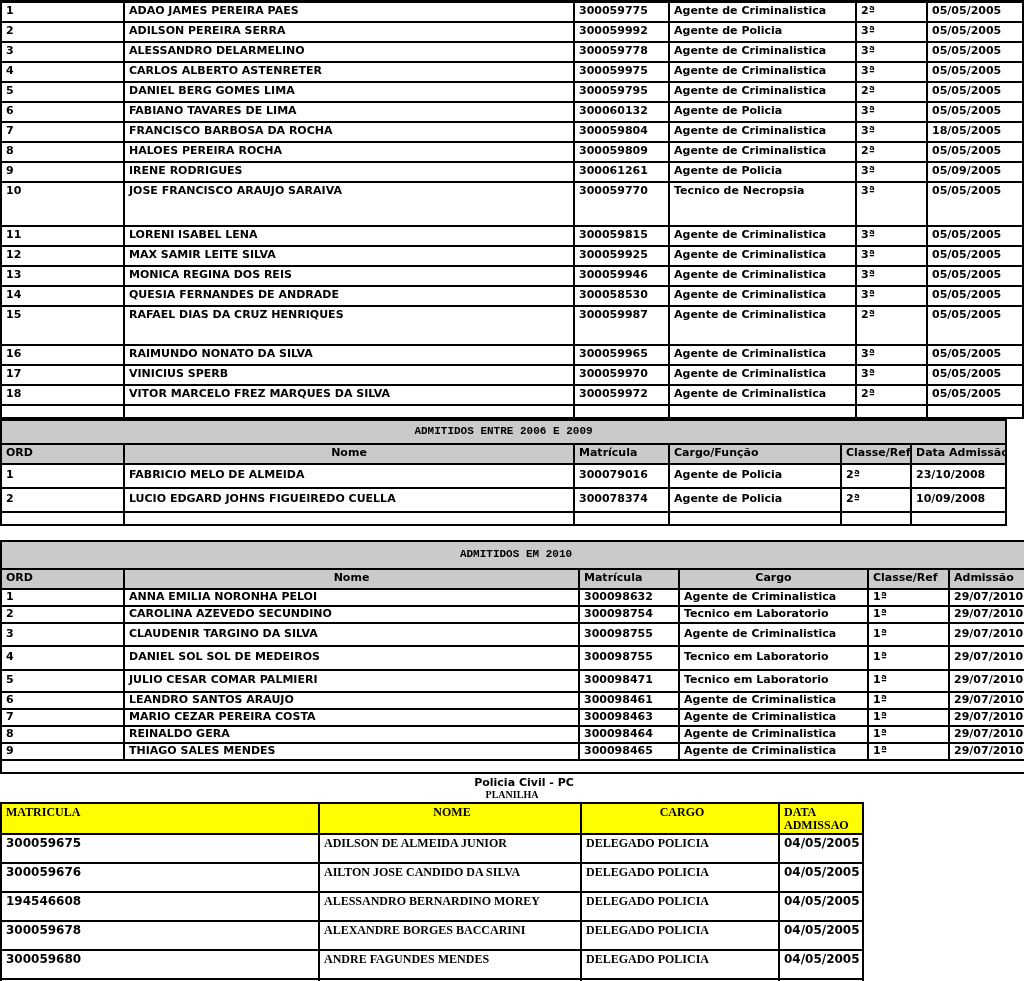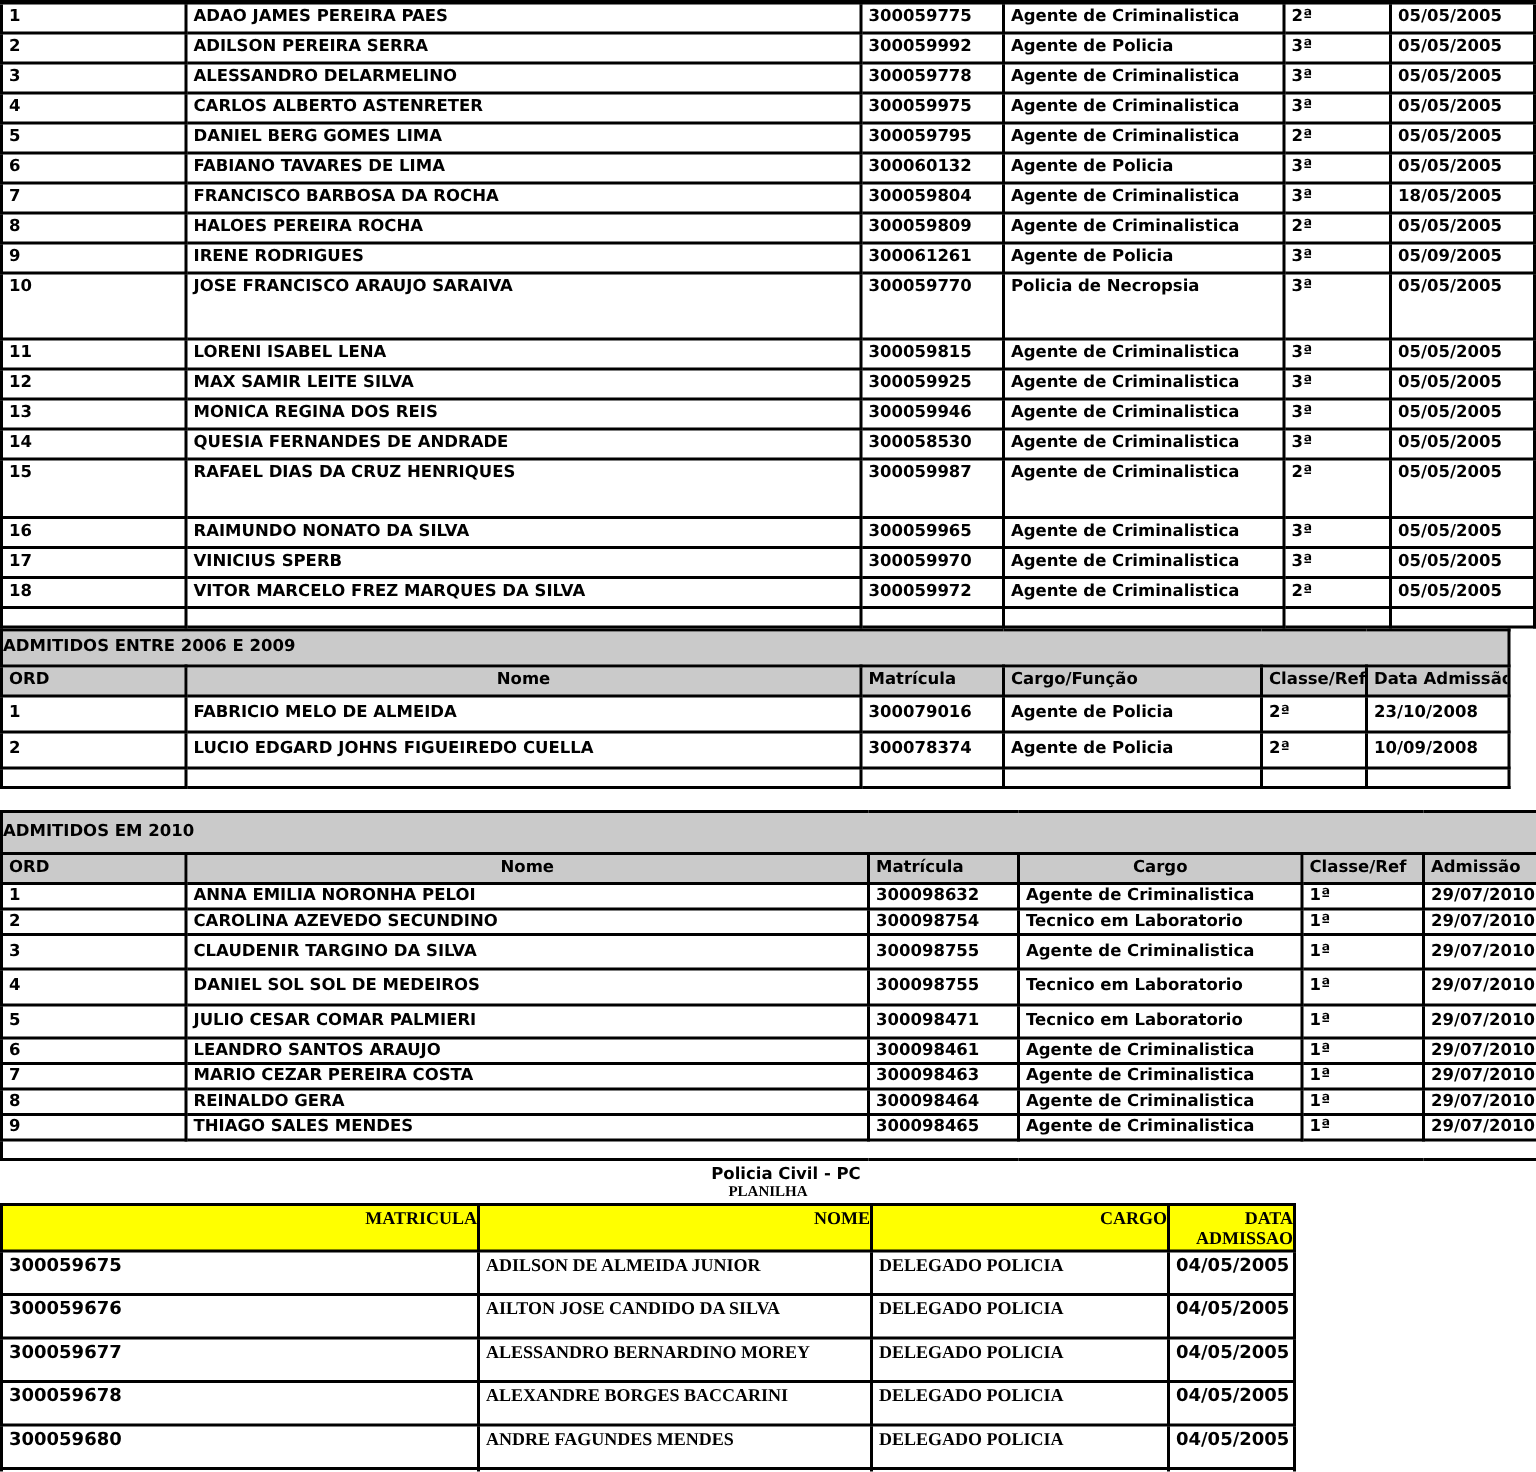--- a/index.html
+++ b/index.html
@@ -15,41 +15,41 @@
   #t1{width:1022px;border-top:3px solid #000;}
   #t2{width:1005px;}
   #t3{width:1030px;}
   #t1 tbody.rows tr{height:20px;}
   #t1 tbody.rows tr:nth-child(10){height:44px;}
   #t1 tbody.rows tr:nth-child(10) td,
   #t1 tbody.rows tr:nth-child(15) td{vertical-align:top;padding-top:2px;}
   #t1 tbody.rows tr:nth-child(15){height:39px;}
   tr.empty-row{height:13px;}
   tr.banner-row{height:24px;}
-  td.banner{background:var(--banner-gray,#cacaca);text-align:left;padding:0;}
+  td.banner{background:var(--banner-gray,#cacaca);text-align:center;padding:0;font-family:Liberation Mono, monospace;}
   tr.header-row{height:20px;}
   tr.header-row td{background:var(--banner-gray,#cacaca);}
   #t2 tbody.rows tr{height:24px;}
   #t3 tr.banner-row{height:28px;}
   #t3 tbody.rows tr{height:17px;}
   #t3 tbody.rows tr:nth-child(3){height:23px;}
   #t3 tbody.rows tr:nth-child(4){height:24px;}
   #t3 tbody.rows tr:nth-child(5){height:22px;}
   #t3 tr.empty-row{height:13px;}
   .hc{text-align:center;padding:0;}
   .gap{height:14px;}
   
   .titles{width:1024px;text-align:center;margin:2px 0 2px 0;}
   .title-sans{font-family:"DejaVu Sans",sans-serif;font-size:11px;font-weight:bold;padding-left:24px;}
   .title-serif{font-family:"Liberation Serif",serif;font-size:10px;font-weight:bold;}
   #t4{width:862px;font-size:12px;}
   #t4 td{vertical-align:top;padding-top:2px;}
   #t4 tr.header4{height:30px;}
   #t4 tr.header4 td{background:var(--header-yellow,#ffff00);
-      font-family:"Liberation Serif",serif;white-space:normal;text-align:right;}
+      font-family:"Liberation Serif",serif;white-space:normal;}
   #t4 tbody.rows tr{height:29px;}
   #t4 .c-nome,#t4 .c-cargo{font-family:"Liberation Serif",serif;}
   #t4 .h4-nome,#t4 .h4-cargo{text-align:center;}
 </style>
 </head>
 <body>
 
 <table id="t1">
   <colgroup>
       <col style="width:123px">
@@ -129,21 +129,21 @@
         <td class="c-nome">IRENE RODRIGUES</td>
         <td class="c-matricula">300061261</td>
         <td class="c-cargo">Agente de Policia</td>
         <td class="c-classe">3ª</td>
         <td class="c-data">05/09/2005</td>
       </tr>
       <tr>
         <td class="c-ord">10</td>
         <td class="c-nome">JOSE FRANCISCO ARAUJO SARAIVA</td>
         <td class="c-matricula">300059770</td>
-        <td class="c-cargo">Policia de Necropsia</td>
+        <td class="c-cargo">Tecnico de Necropsia</td>
         <td class="c-classe">3ª</td>
         <td class="c-data">05/05/2005</td>
       </tr>
       <tr>
         <td class="c-ord">11</td>
         <td class="c-nome">LORENI ISABEL LENA</td>
         <td class="c-matricula">300059815</td>
         <td class="c-cargo">Agente de Criminalistica</td>
         <td class="c-classe">3ª</td>
         <td class="c-data">05/05/2005</td>
@@ -401,21 +401,21 @@
         <td class="c-cargo">DELEGADO POLICIA</td>
         <td class="c-data">04/05/2005</td>
       </tr>
       <tr>
         <td class="c-matricula">300059676</td>
         <td class="c-nome">AILTON JOSE CANDIDO DA SILVA</td>
         <td class="c-cargo">DELEGADO POLICIA</td>
         <td class="c-data">04/05/2005</td>
       </tr>
       <tr>
-        <td class="c-matricula">300059677</td>
+        <td class="c-matricula">194546608</td>
         <td class="c-nome">ALESSANDRO BERNARDINO MOREY</td>
         <td class="c-cargo">DELEGADO POLICIA</td>
         <td class="c-data">04/05/2005</td>
       </tr>
       <tr>
         <td class="c-matricula">300059678</td>
         <td class="c-nome">ALEXANDRE BORGES BACCARINI</td>
         <td class="c-cargo">DELEGADO POLICIA</td>
         <td class="c-data">04/05/2005</td>
       </tr>

